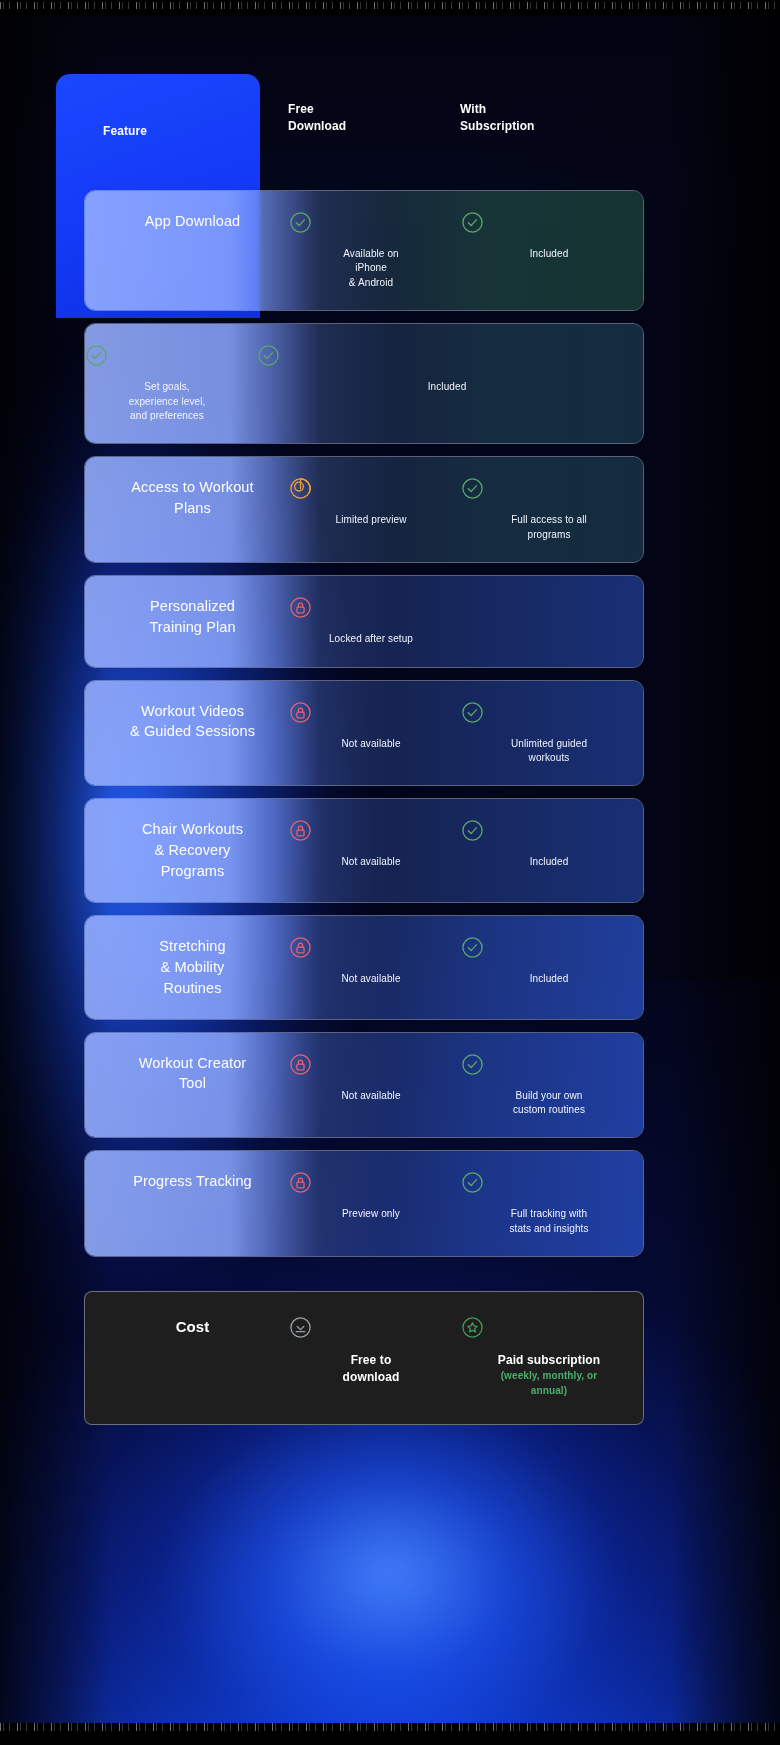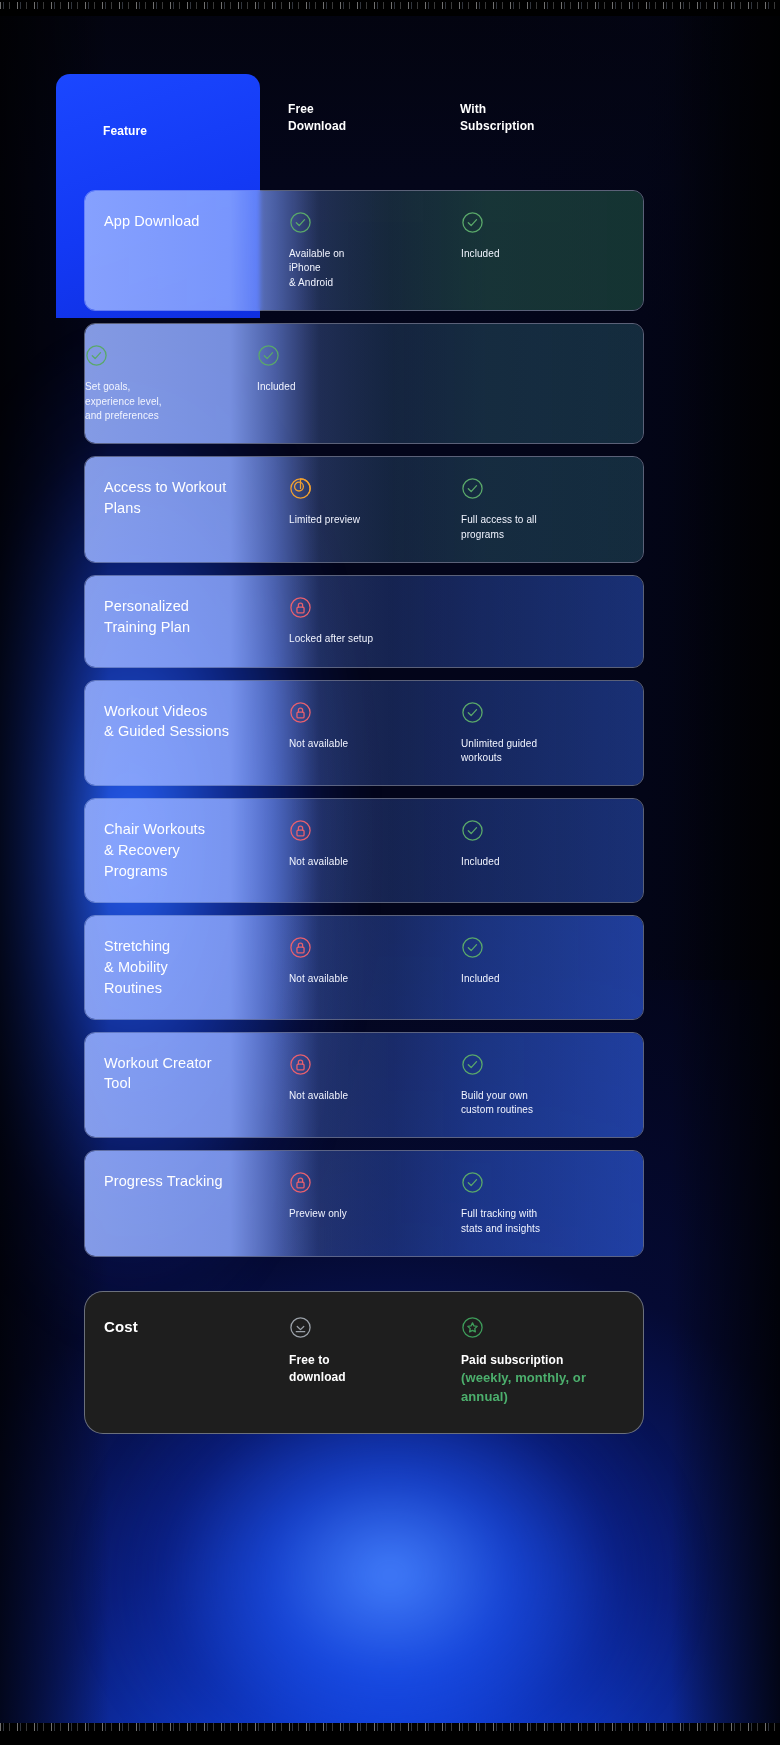--- a/index.html
+++ b/index.html
@@ -117,20 +117,21 @@
   .rows { position:relative; z-index:5; }
 
   .row {
     position:relative;
     display:flex;
     border-radius:11px;
     border:1px solid rgba(214,226,255,.42);
     margin-bottom:12px;
     overflow:hidden;
     backdrop-filter:blur(2px);
+    text-align:center;
   }
   .row::before {
     content:"";
     position:absolute; inset:0;
     background:
       linear-gradient(90deg,
         rgba(150,175,255,.88) 0%,
         rgba(138,166,255,.86) 26%,
         rgba(118,150,250,.62) 34%,
         rgba(90,120,200,.34) 42%,
@@ -190,30 +191,30 @@
 
   
   .icon { display:block; width:23px; height:23px; }
 
   
   .row.cost {
     background:#1e1e1e;
     border:1px solid rgba(214,226,255,.42);
     margin-top:34px;
     margin-bottom:0;
-    border-radius:19px;
+    border-radius:8px;
   }
   .row.cost::before { display:none; }
   .row.cost::after  { display:none; }
   .row.cost .feature-label { font-weight:700; font-size:15px; }
   .row.cost .cell { padding-top:24px; padding-bottom:26px; }
   .val-accent {
     color:#4caf6d;
     font-weight:700;
-    font-size:13px;
+    font-size:10px;
     line-height:1.44;
     letter-spacing:.1px;
     white-space:pre-line;
   }
   .val-strong {
     color:#ffffff;
     font-size:12px;
     font-weight:700;
     line-height:1.44;
     letter-spacing:.1px;

